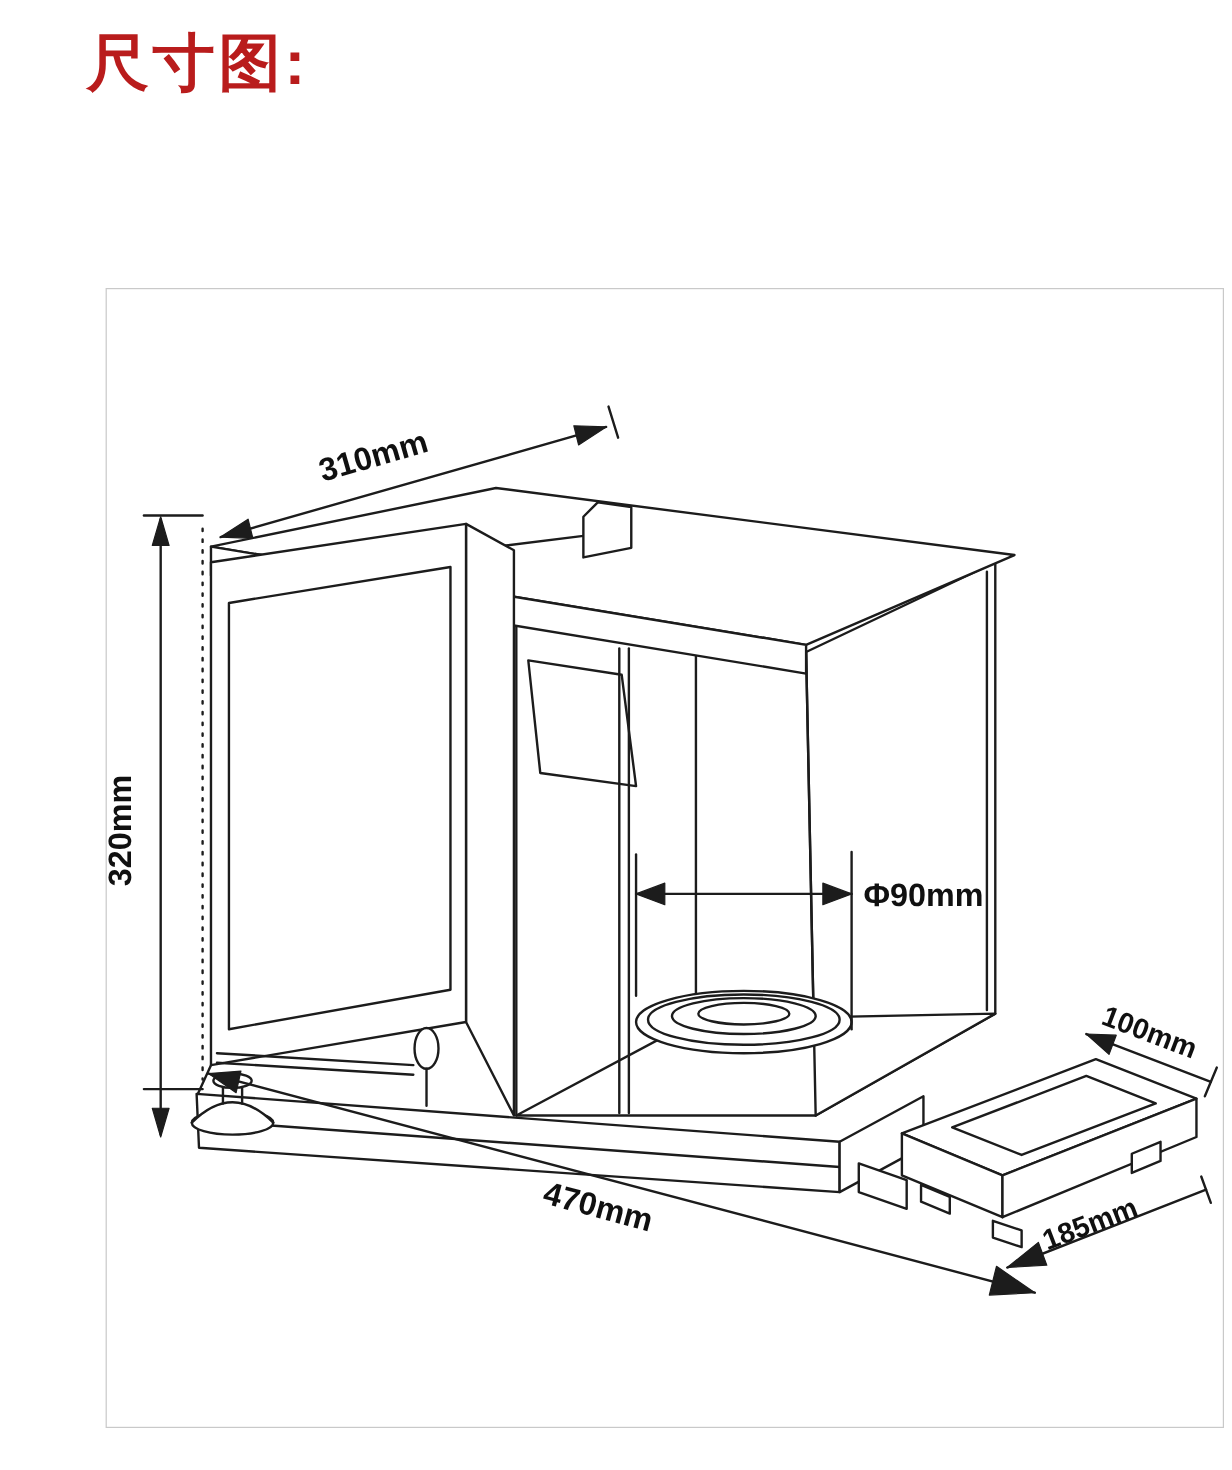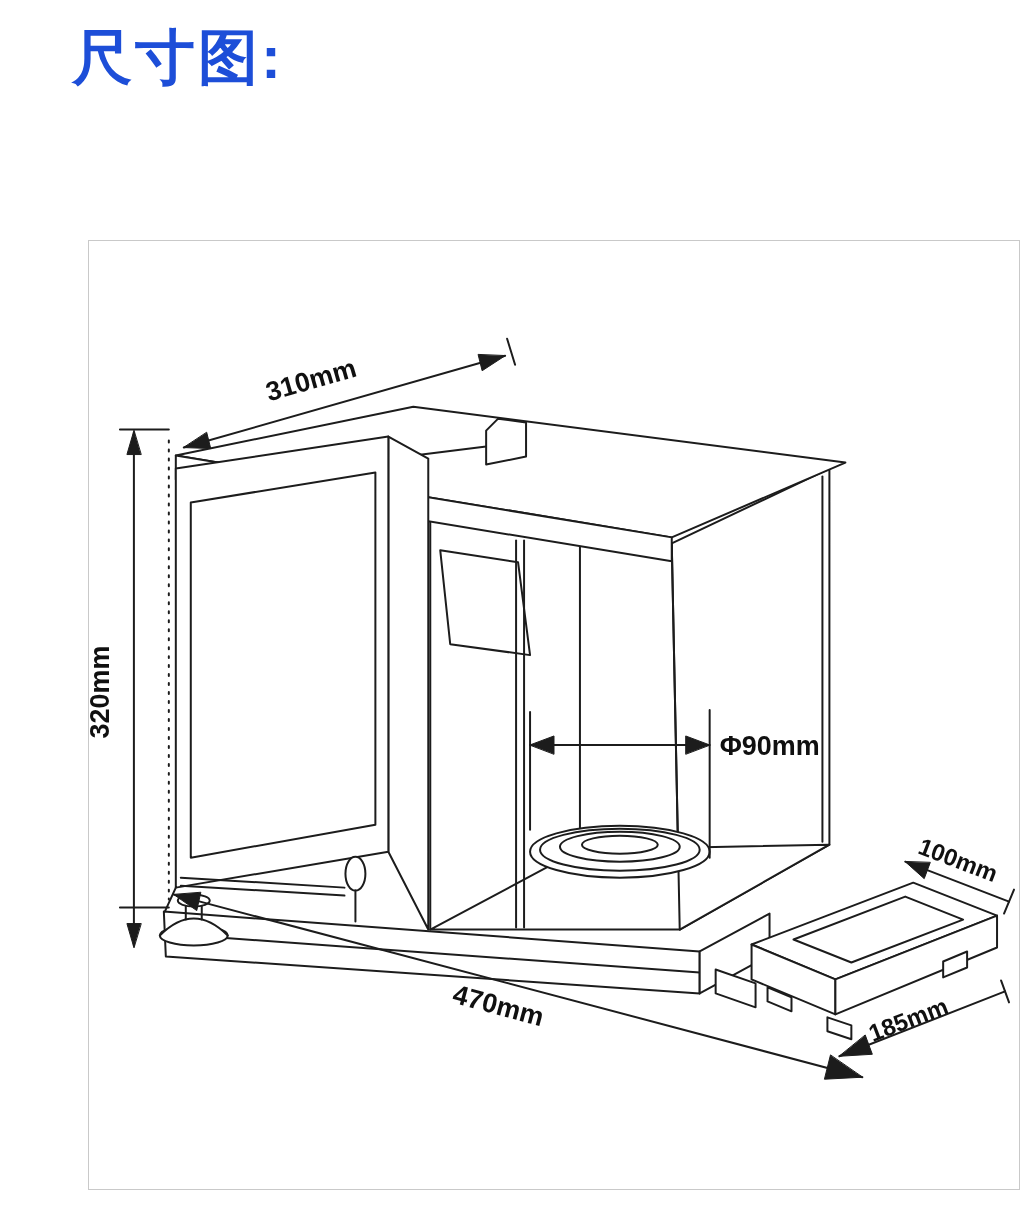--- a/index.html
+++ b/index.html
@@ -7,24 +7,24 @@
     width: 1027px; height: 1225px;
     background: var(--bg, #ffffff);
     position: relative;
     overflow: hidden;
     font-family: "Liberation Sans", sans-serif;
   }
   .page-title {
     position: absolute;
     left: 72px; top: 18px;
     margin: 0;
-    font-size: 60px;
+    font-size: 52px;
     font-weight: 900;
     letter-spacing: 3px;
-    color: #1d4ed8;
+    color: #b91c1c;
     font-family: "Liberation Sans", sans-serif;
   }
   figure.drawing-frame {
     position: absolute;
     left: 88px; top: 240px;
     width: 932px; height: 950px;
     margin: 0;
     box-sizing: border-box;
     border: 1px solid var(--frame-border, #c9c9c9);
     background: #fff;

